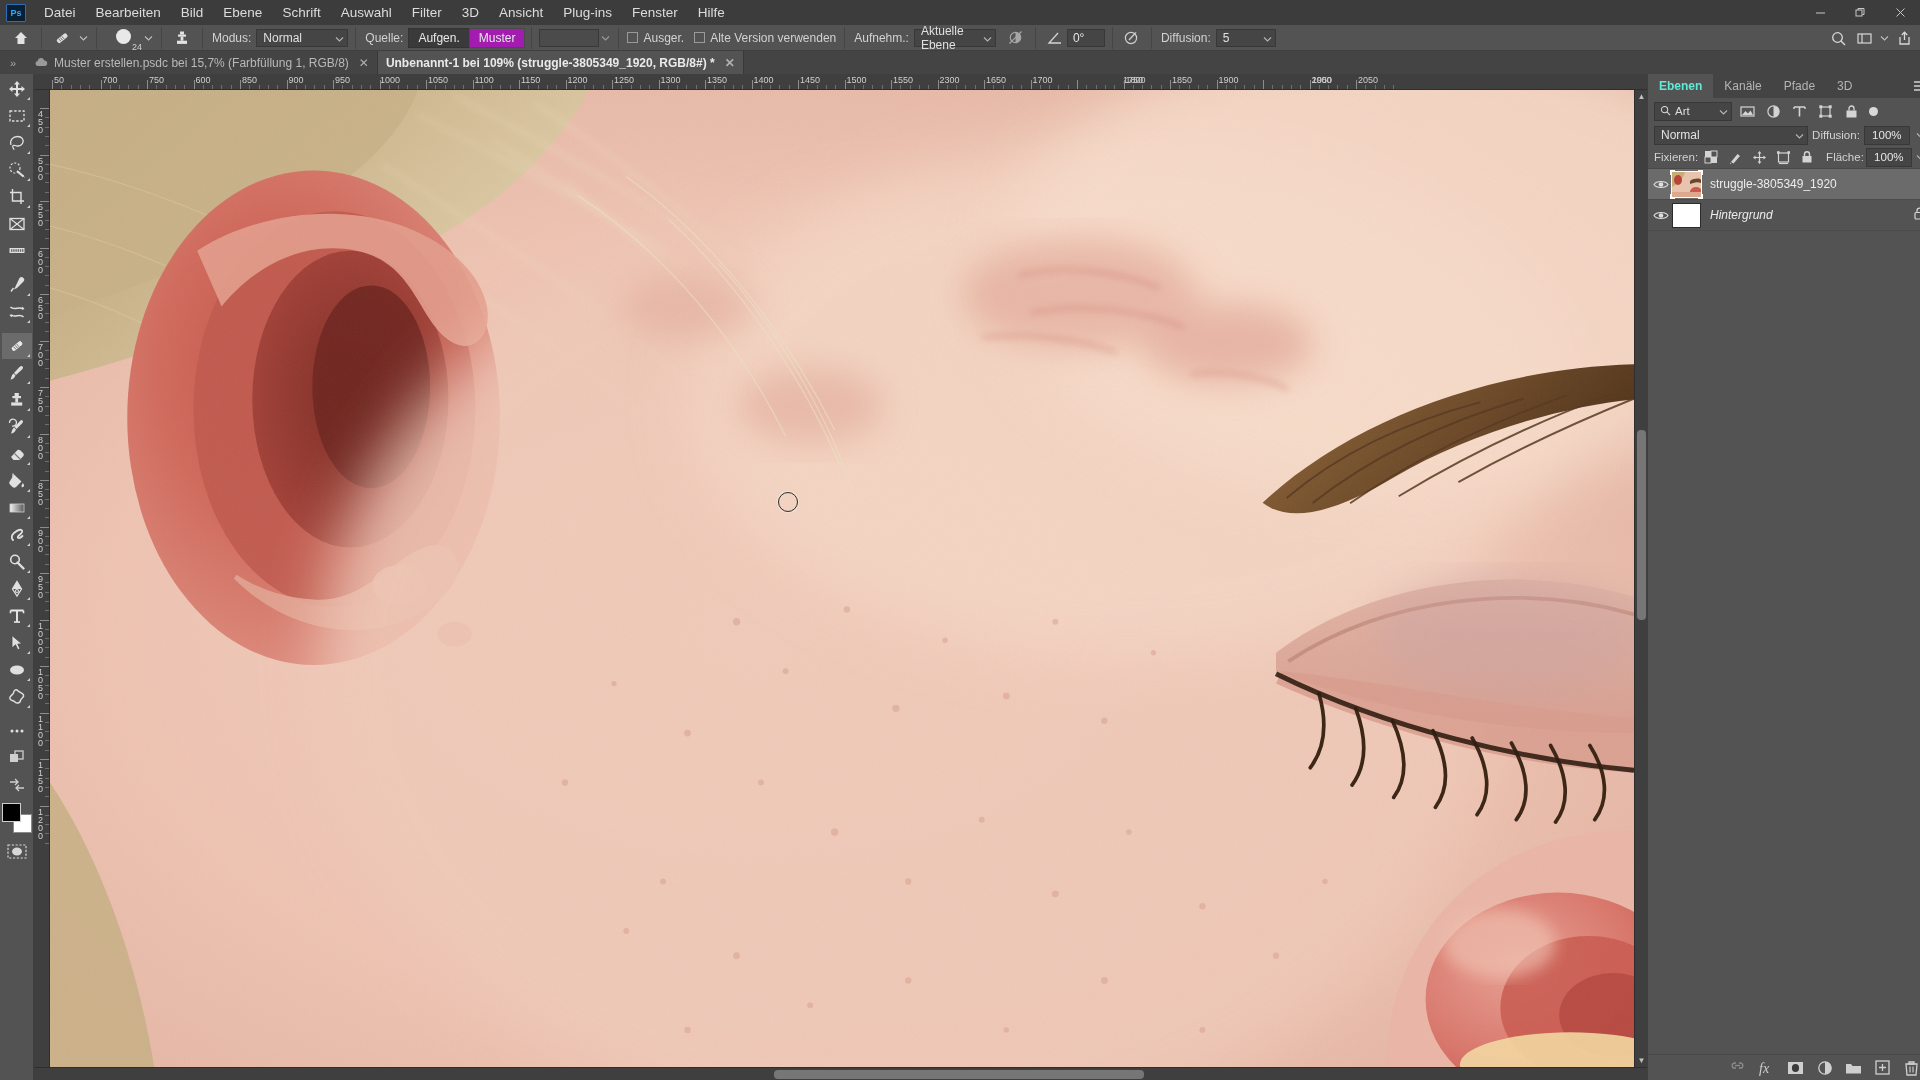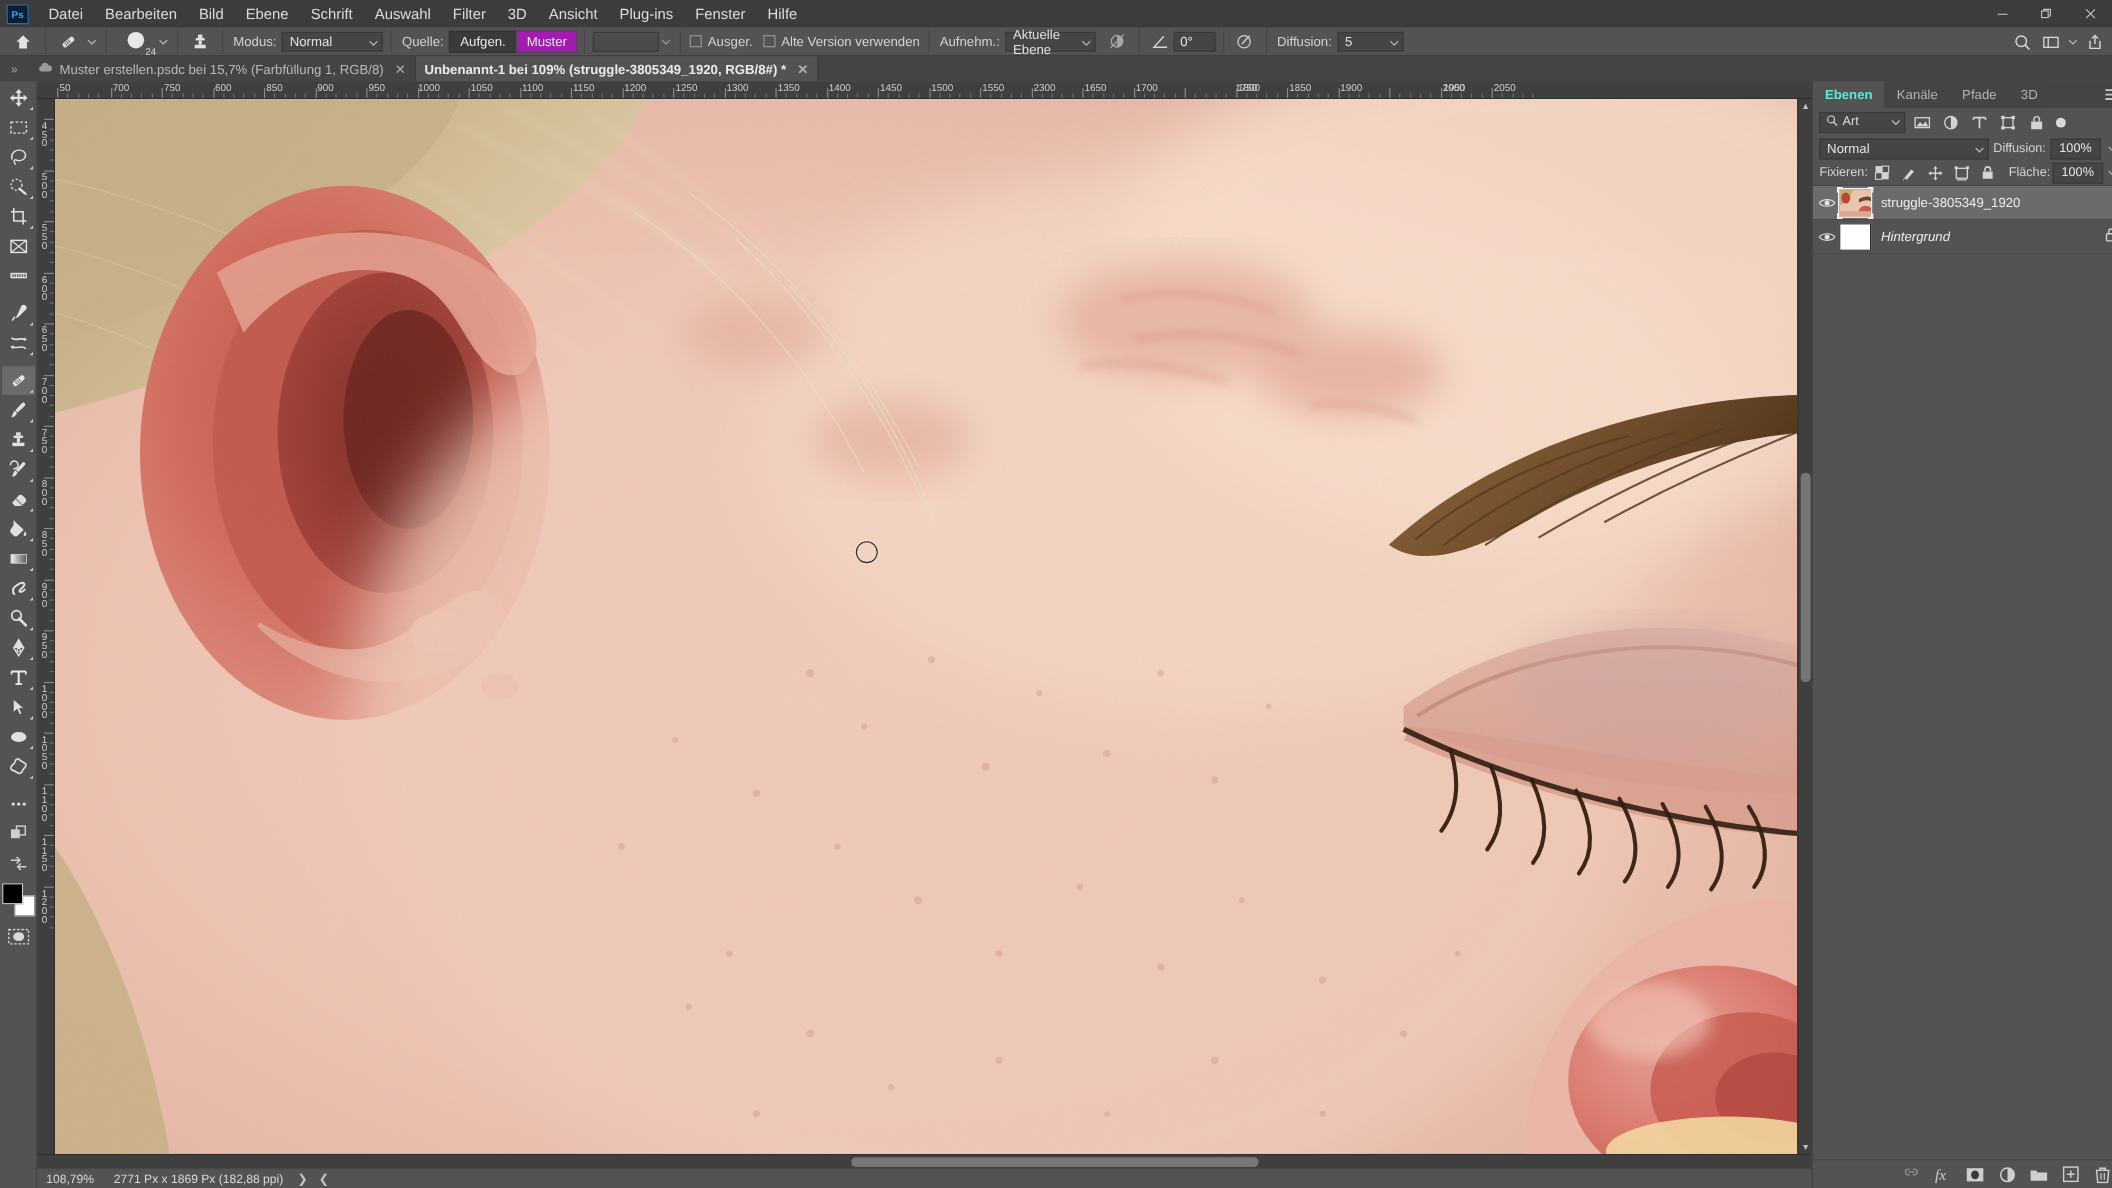--- a/index.html
+++ b/index.html
@@ -1070,26 +1070,20 @@
           <div class="arr" style="top:0">▲</div>
           <div class="thumb" style="top:340px; height:190px;"></div>
           <div class="arr" style="bottom:0">▼</div>
         </div>
       </div>
       <div class="hscrollrow">
         <div class="hscroll">
           <div class="thumb" style="left:740px; width:370px;"></div>
         </div>
       </div>
-      <div class="statusbar">
-        <span class="z">108,79%</span>
-        <span class="d">2771 Px x 1869 Px (182,88 ppi)</span>
-        <span class="ar">❯</span>
-        <span class="ar">❮</span>
-      </div>
     </div>
 
     <div class="rightdock">
       <div style="display:flex; flex:1 1 auto; min-height:0;">
         <div class="collapse-col"></div>
         <div class="dock-inner">
 
           <div class="paneltabs" id="paneltabs">
             <div class="ptab active">Ebenen</div>
               <div class="ptab">Kanäle</div>

